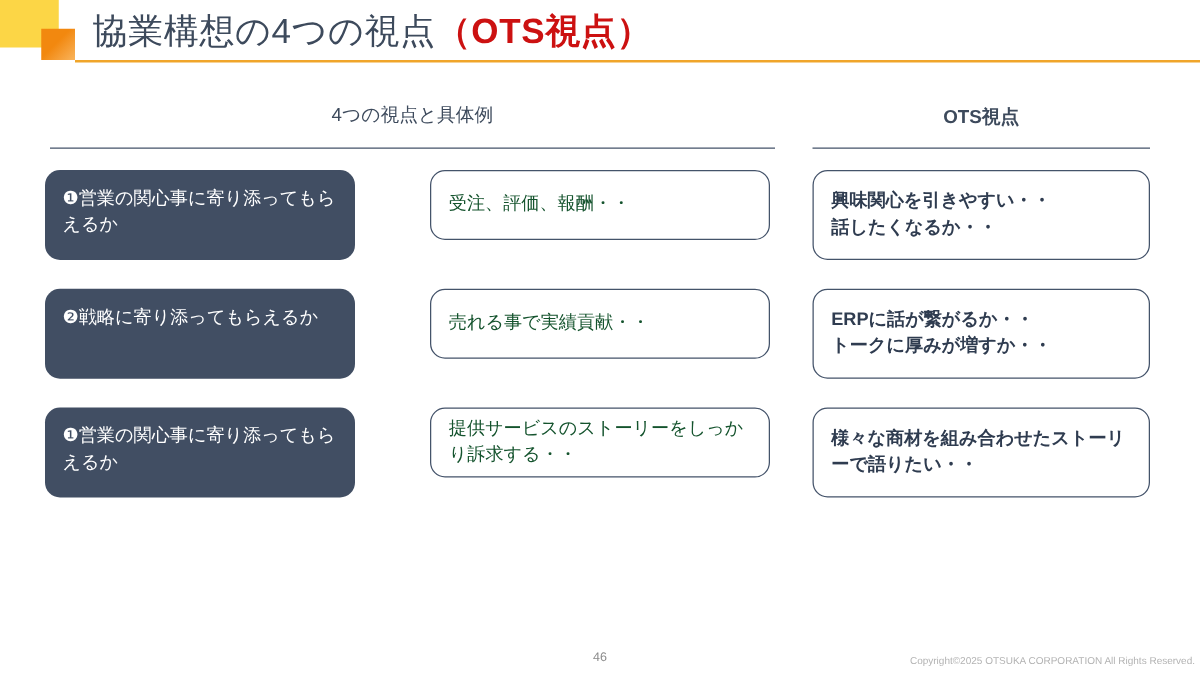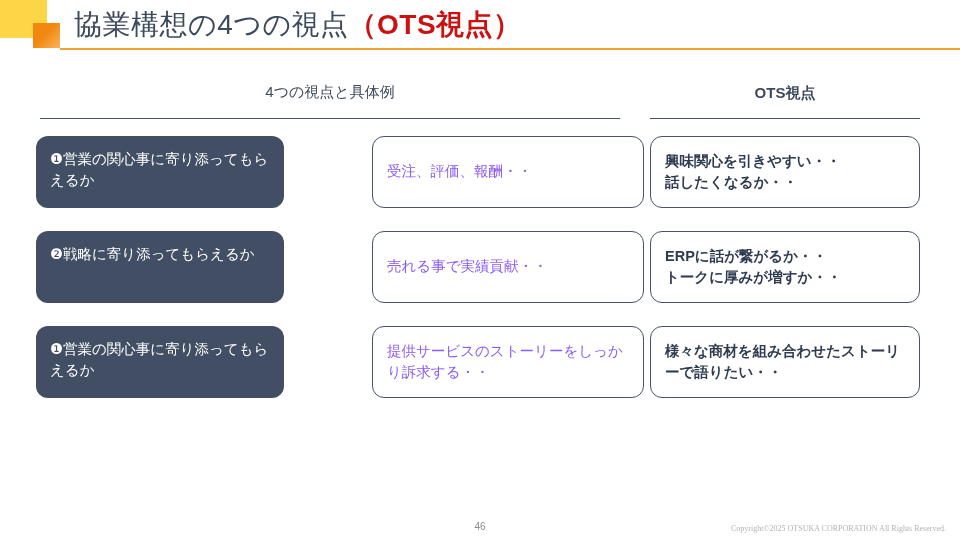--- a/index.html
+++ b/index.html
@@ -115,25 +115,24 @@
     height: 72px;
     background: #414e63;
     color: #ffffff;
     align-items: flex-start;
     padding-top: 13px;
   }
   .cell-example {
     left: 344px;
     top: 0;
     width: 272px;
-    height: 72px;
+    height: 56px;
     background: #ffffff;
     border: 1.6px solid #44536a;
-    color: #8b5cf6;
-    margin-left: 28px;
+    color: #14532d;
   }
   .cell-ots {
     left: 650px;
     top: 0;
     width: 270px;
     height: 72px;
     background: #ffffff;
     border: 1.6px solid #44536a;
     color: #2f3c50;
     font-weight: bold;
@@ -145,26 +144,25 @@
     position: absolute;
     left: 0;
     top: 521px;
     width: 960px;
     text-align: center;
     font-size: 10px;
     color: #8a8a8a;
   }
   #copyright {
     position: absolute;
-    right: 14px;
+    right: 4px;
     top: 524px;
     font-size: 8px;
     color: #b3b3b3;
     white-space: nowrap;
-    font-family: Liberation Serif, serif;
   }
 </style>
 </head>
 <body>
 
 <div id="slide-header">
   <div class="deco-yellow"></div>
   <div class="deco-orange"></div>
   <div class="header-rule"></div>
   <div id="page-title">

